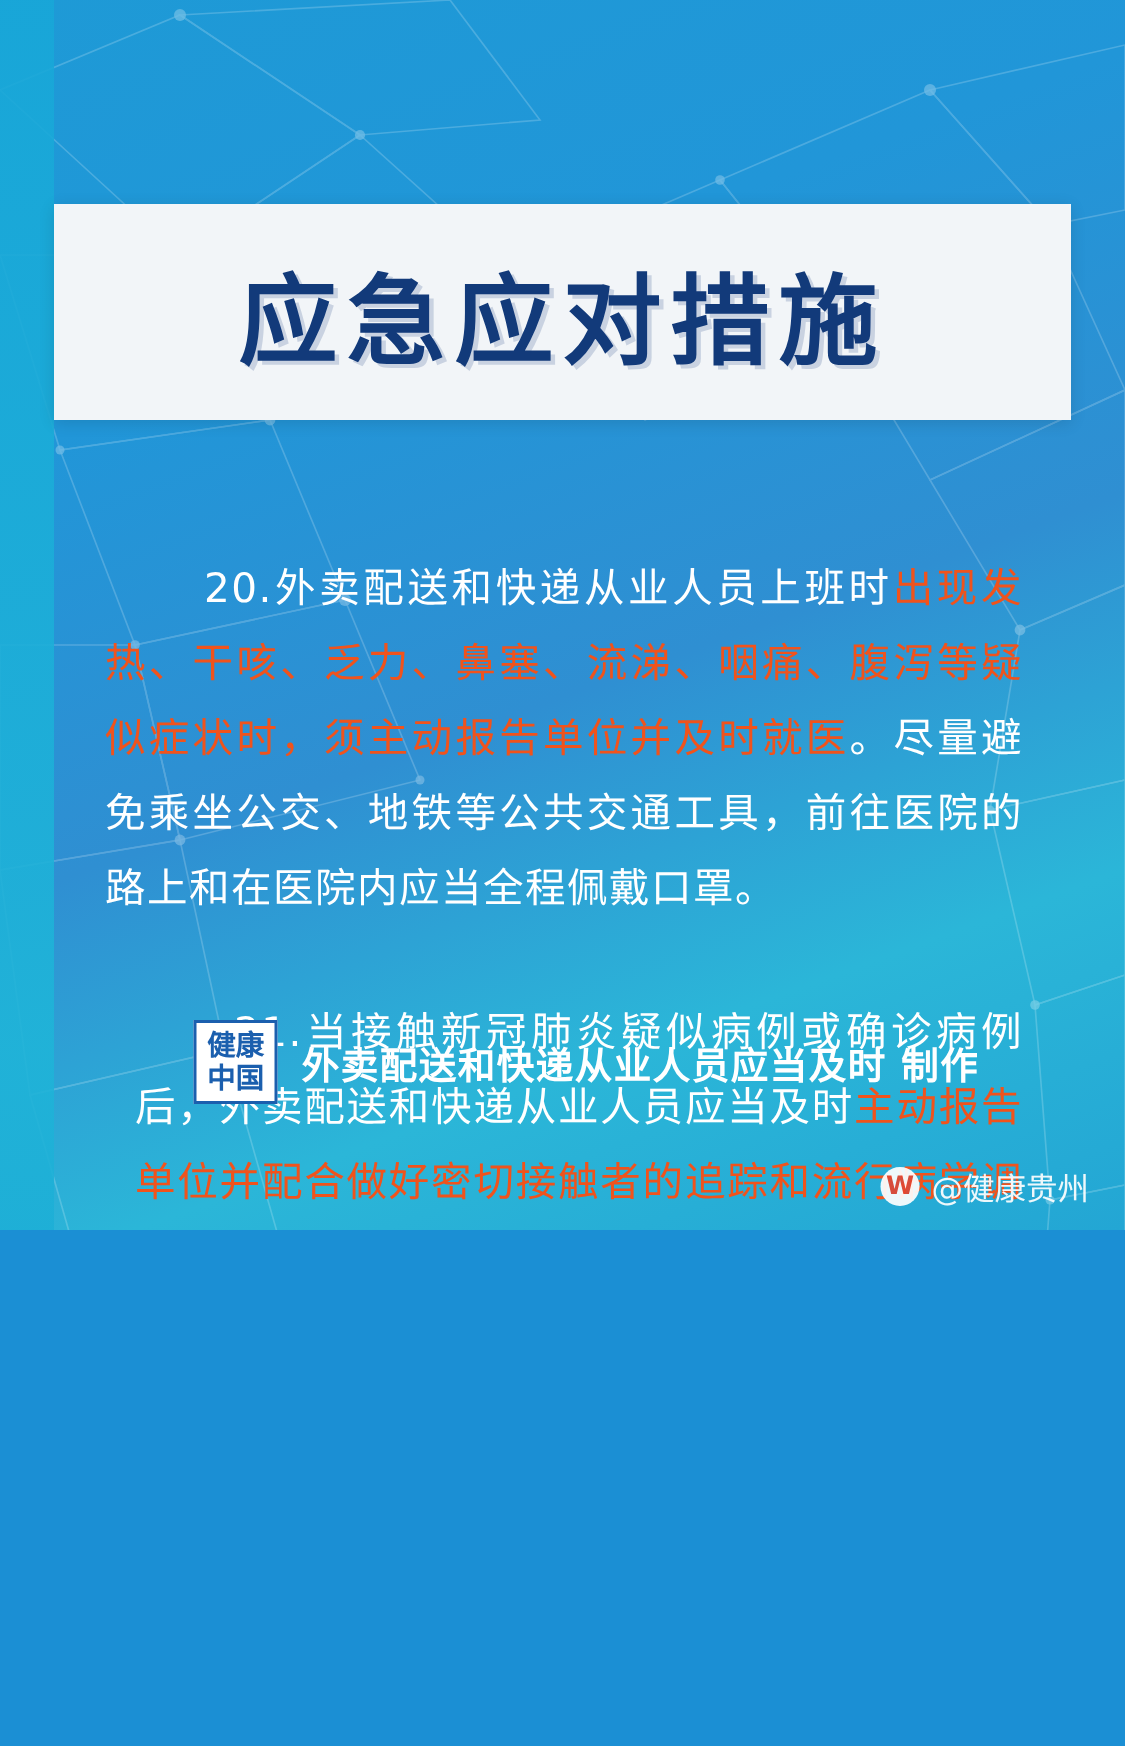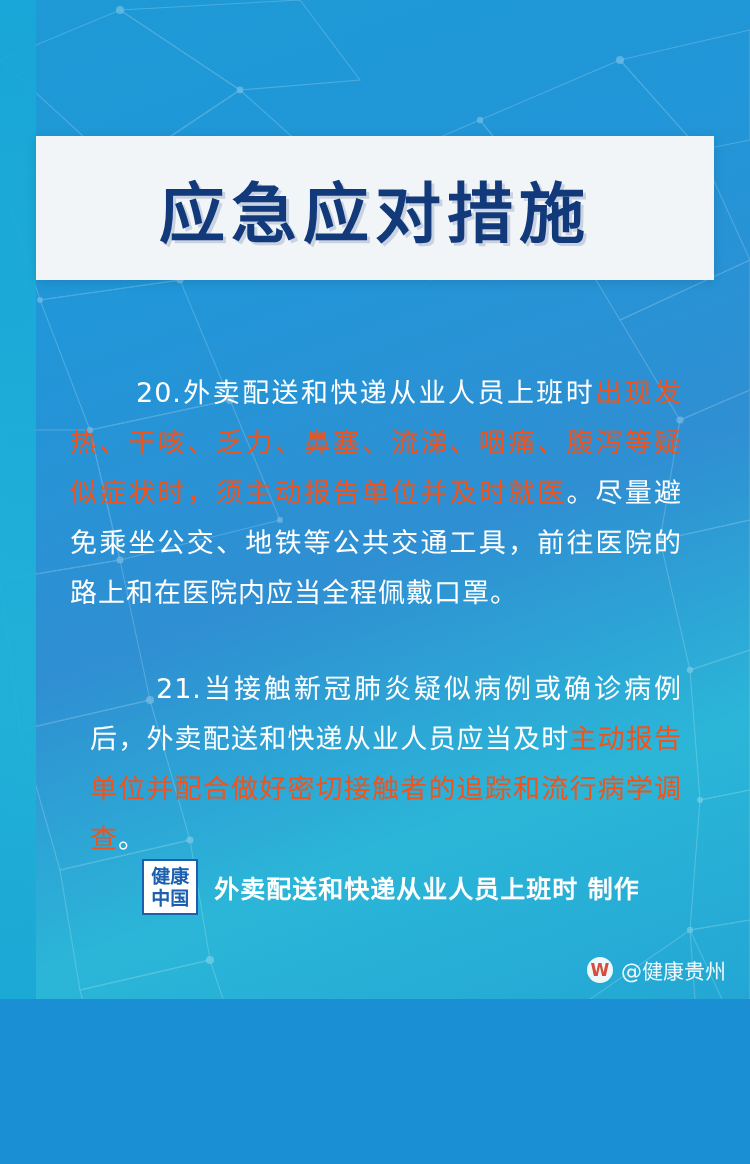--- a/index.html
+++ b/index.html
@@ -10,21 +10,21 @@
     width: 750px;
     height: 1164px;
     font-family: "Liberation Sans", sans-serif;
     background: #1b8fd4;
     overflow: hidden;
   }
 
   .poster {
     position: relative;
     width: 750px;
-    height: 999px;
+    height: 820px;
     background:
       linear-gradient(160deg, #1e9ad6 0%, #2196d8 28%, #2f8fd2 55%, #2bb6d8 78%, #23a6d4 100%);
     overflow: hidden;
   }
 
   
   .bg-deco {
     position: absolute;
     inset: 0;
     width: 750px;
@@ -239,21 +239,21 @@
       <span class="indent"></span><span>21.当接触新冠肺炎疑似病例或确诊病例后，外卖配送和快递从业人员应当及时</span><span class="hl">主动报告单位并配合做好密切接触者的追踪和流行病学调查</span><span>。</span>
     </div>
 
   </div>
 
   <div class="footer">
     <div class="logo-badge">
       <span>健康</span>
       <span>中国</span>
     </div>
-    <div class="footer-text">外卖配送和快递从业人员上班时 制作</div>
+    <div class="footer-text">外卖配送和快递从业人员应当及时 制作</div>
   </div>
 
   <div class="watermark">
     <div class="weibo-icon">W</div>
     <div>@健康贵州</div>
   </div>
 
 </div>
 
 </body></html>

